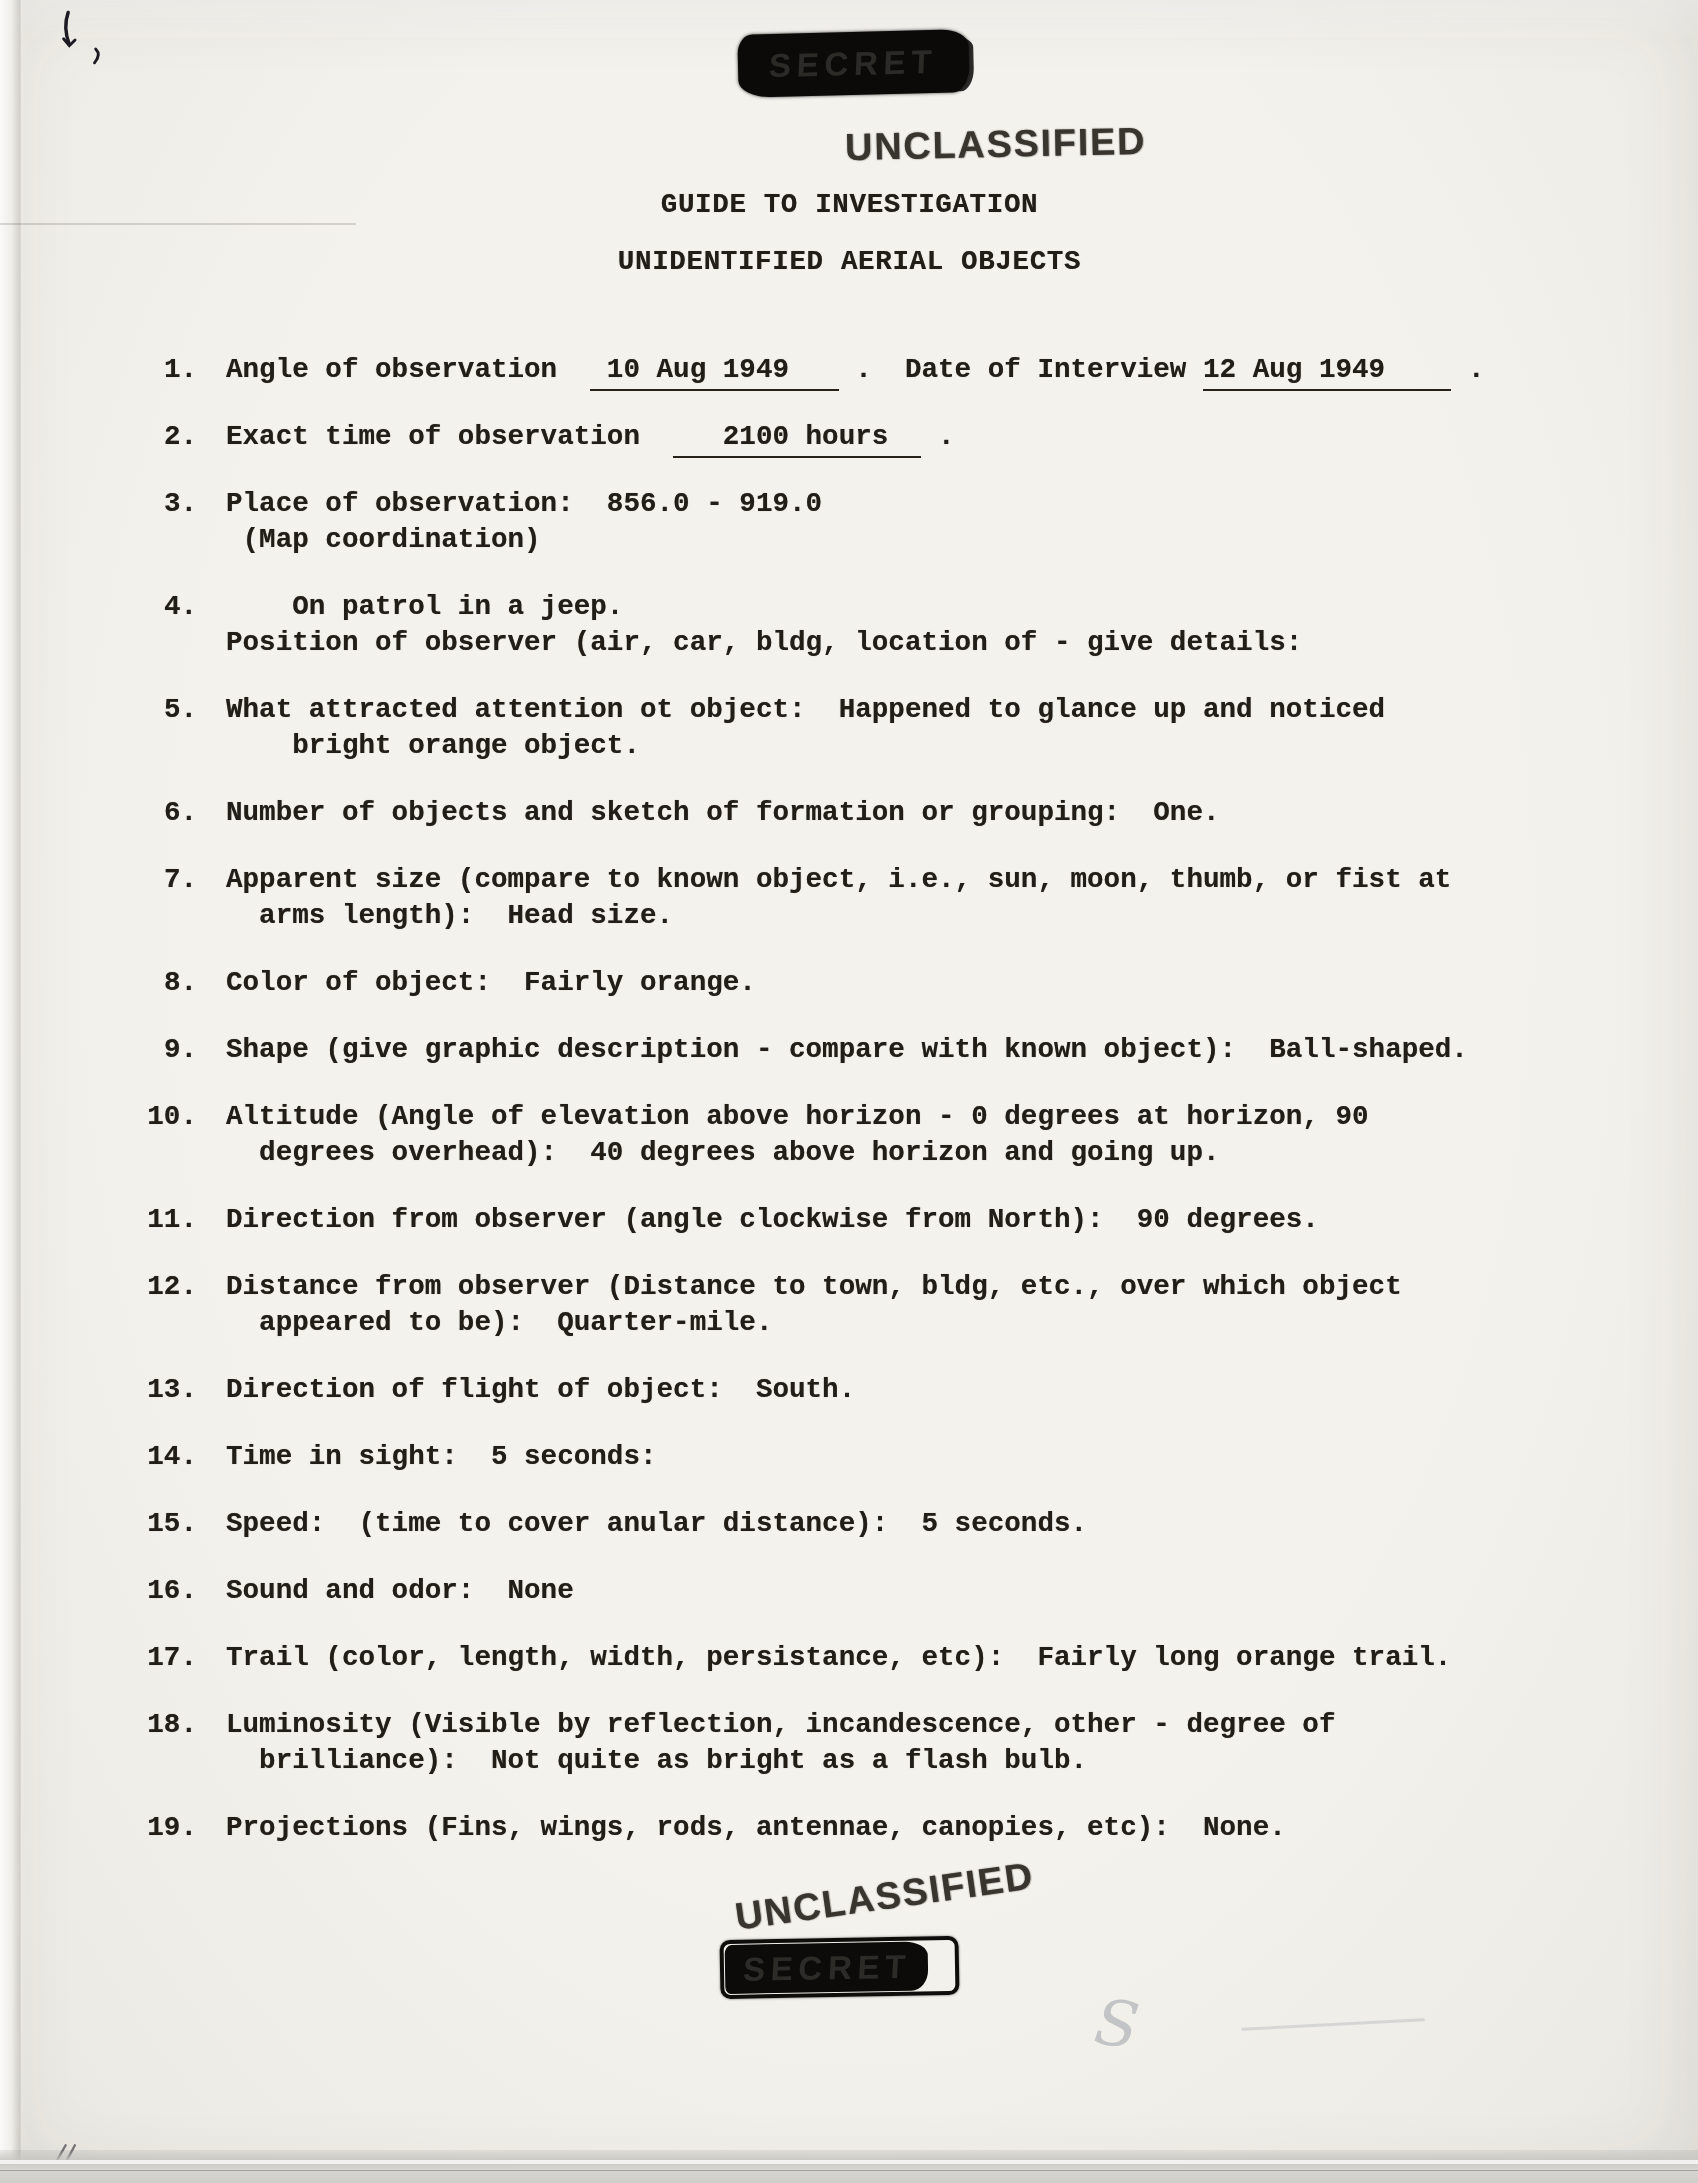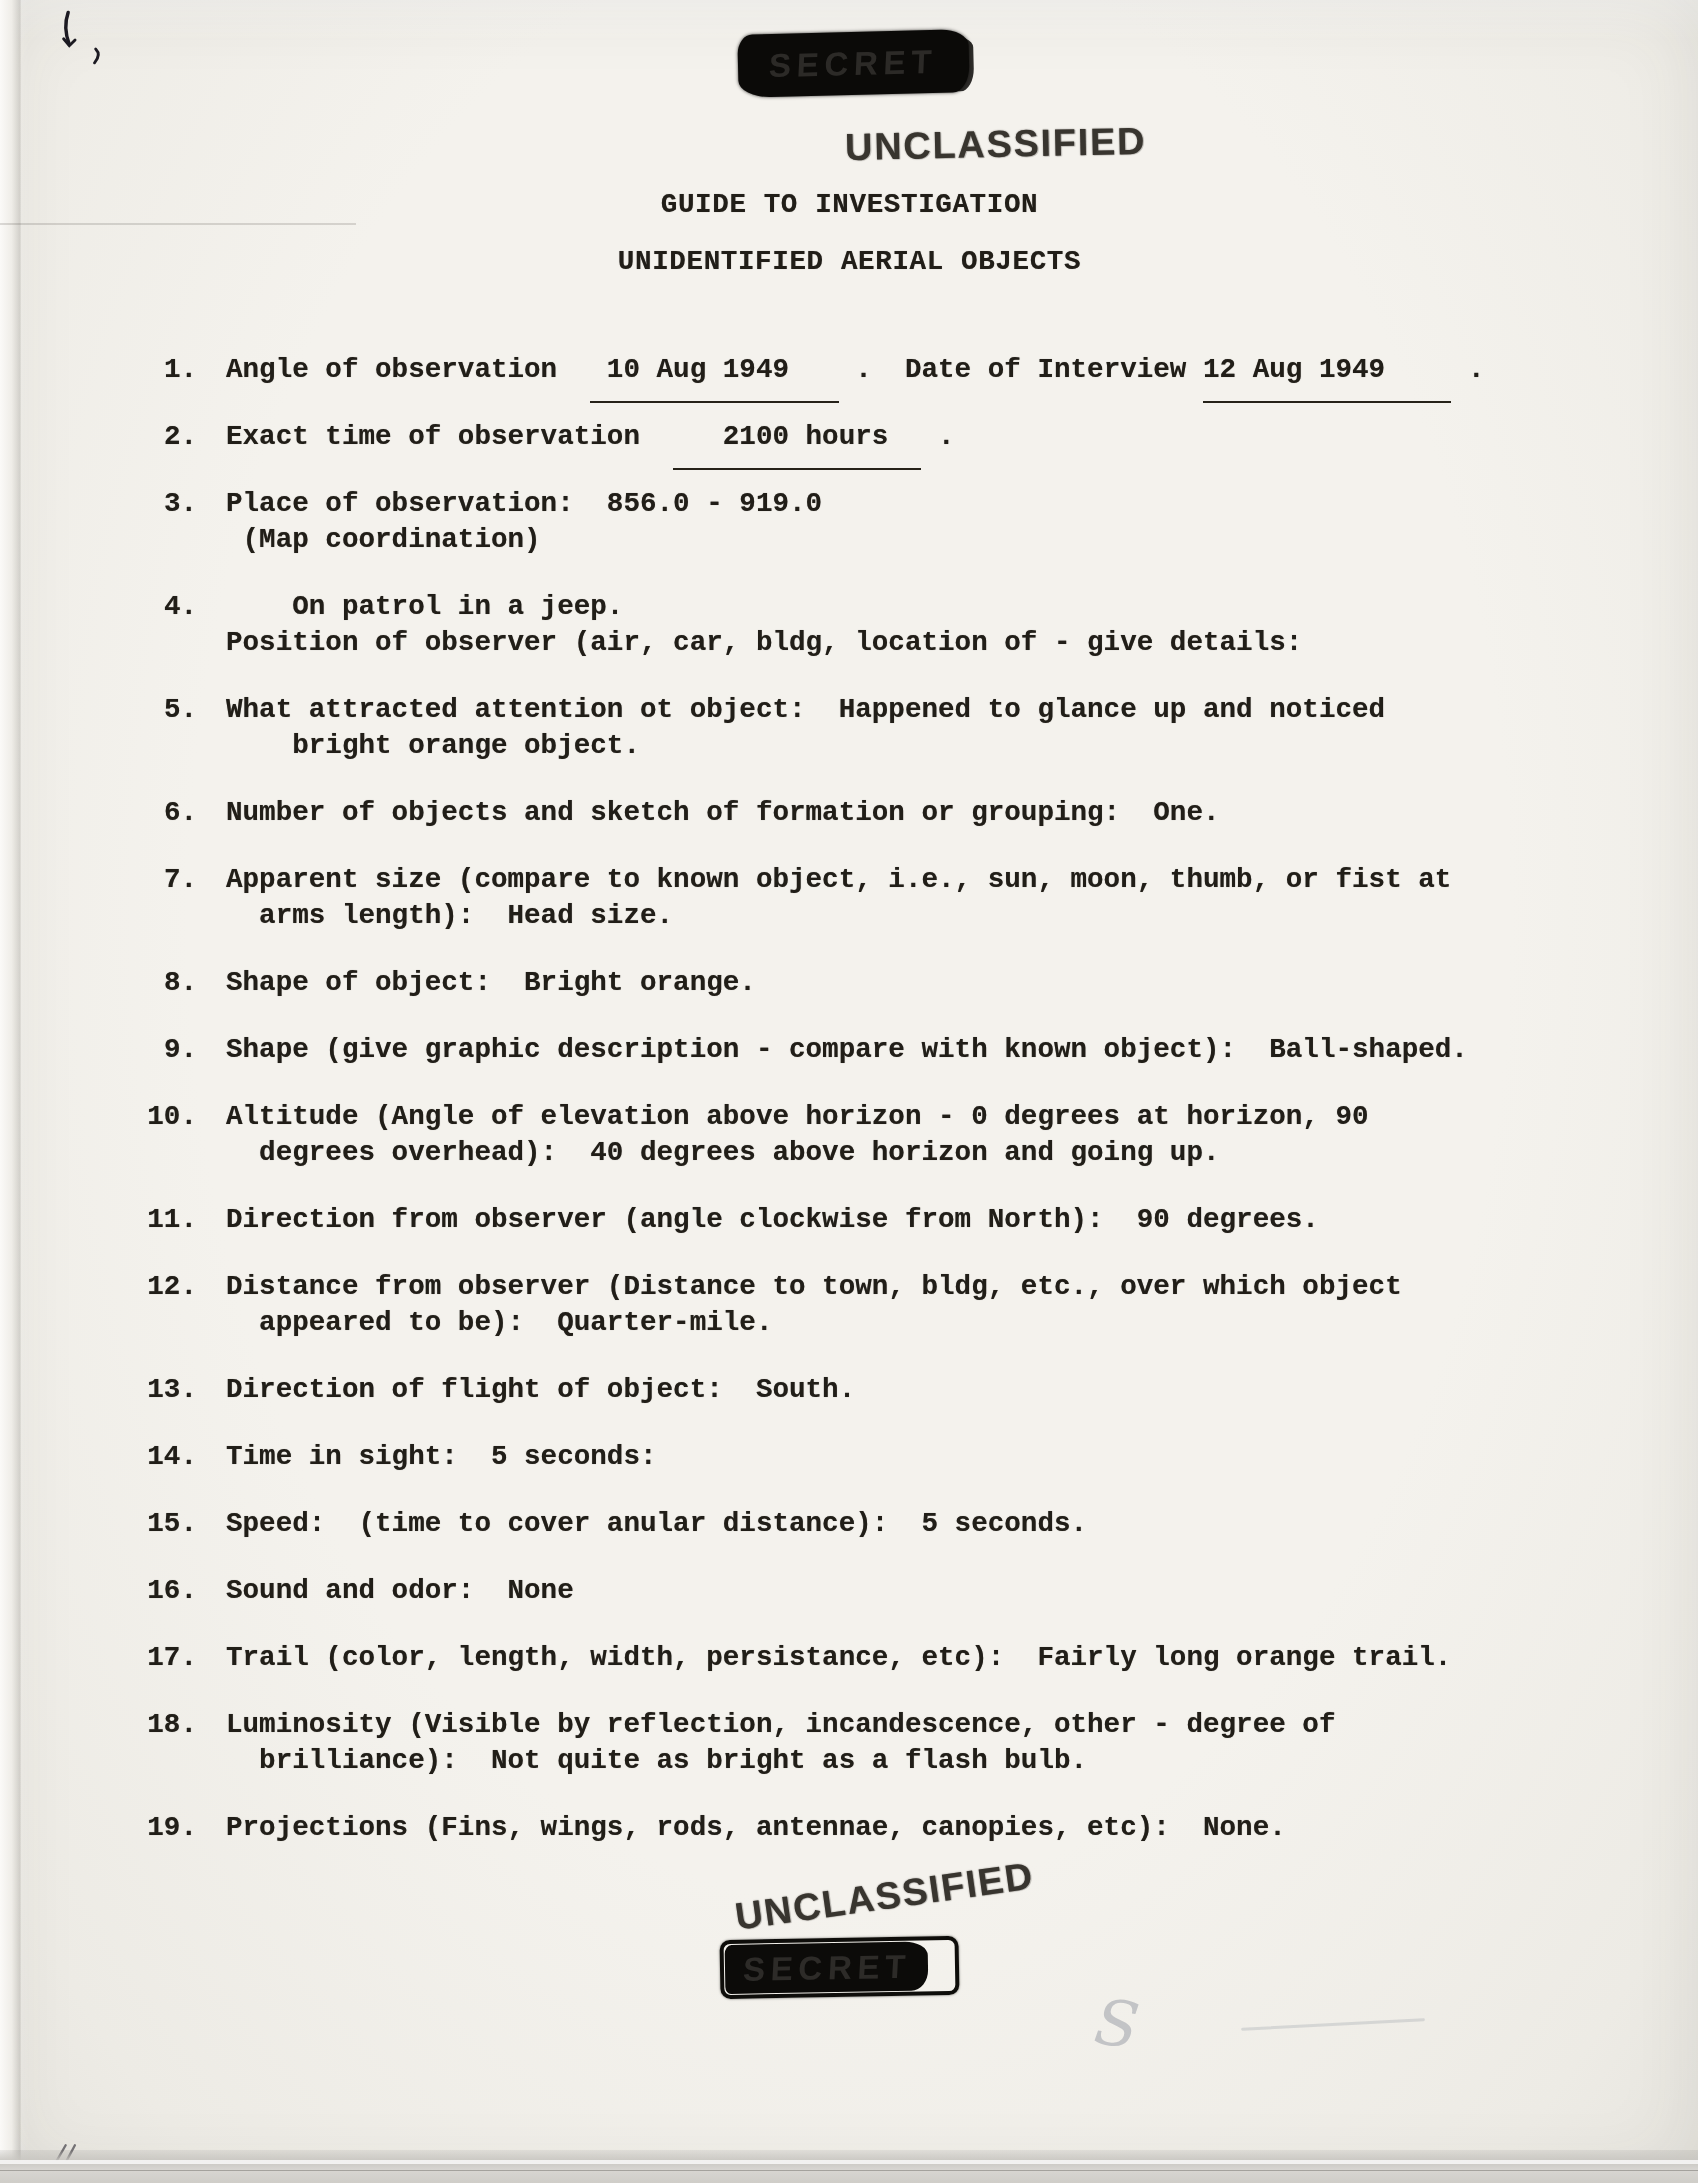--- a/index.html
+++ b/index.html
@@ -71,21 +71,21 @@
     margin-right: 29px;
     line-height: 36px;
   }
   .item-body { flex: 1 1 auto; }
   .item-line {
     white-space: pre;
     line-height: 36px;
   }
   .fill-underline {
     border-bottom: 2.3px solid #262219;
-    padding-bottom: 16px;
+    padding-bottom: 4px;
   }
   
   .stamp-text {
     position: absolute;
     font-family: "Liberation Sans", "DejaVu Sans", sans-serif;
     font-weight: 700;
     color: #29251f;
     letter-spacing: 1.7px;
     text-shadow: 0 0 1.7px rgba(35,31,25,0.55), 1.1px 0.6px 0 rgba(35,31,25,0.18);
     opacity: 0.92;
@@ -225,21 +225,21 @@
       <div class="form-item">
         <div class="item-num">7.</div>
         <div class="item-body">
           <div class="item-line"><span>Apparent size (compare to known object, i.e., sun, moon, thumb, or fist at</span></div>
           <div class="item-line"><span>  arms length):  Head size.</span></div>
         </div>
       </div>
       <div class="form-item">
         <div class="item-num">8.</div>
         <div class="item-body">
-          <div class="item-line"><span>Shape of object:  Bright orange.</span></div>
+          <div class="item-line"><span>Color of object:  Fairly orange.</span></div>
         </div>
       </div>
       <div class="form-item">
         <div class="item-num">9.</div>
         <div class="item-body">
           <div class="item-line"><span>Shape (give graphic description - compare with known object):  Ball-shaped.</span></div>
         </div>
       </div>
       <div class="form-item">
         <div class="item-num">10.</div>

